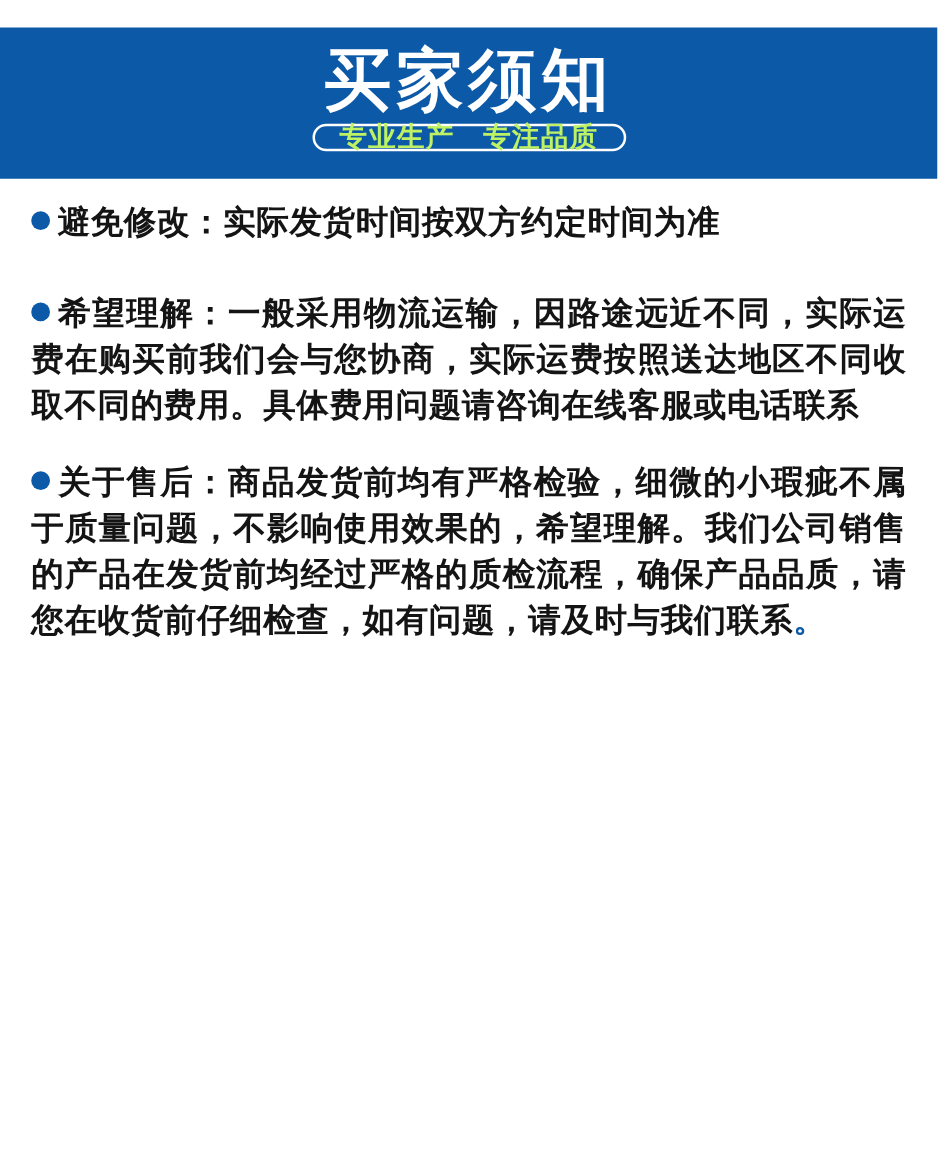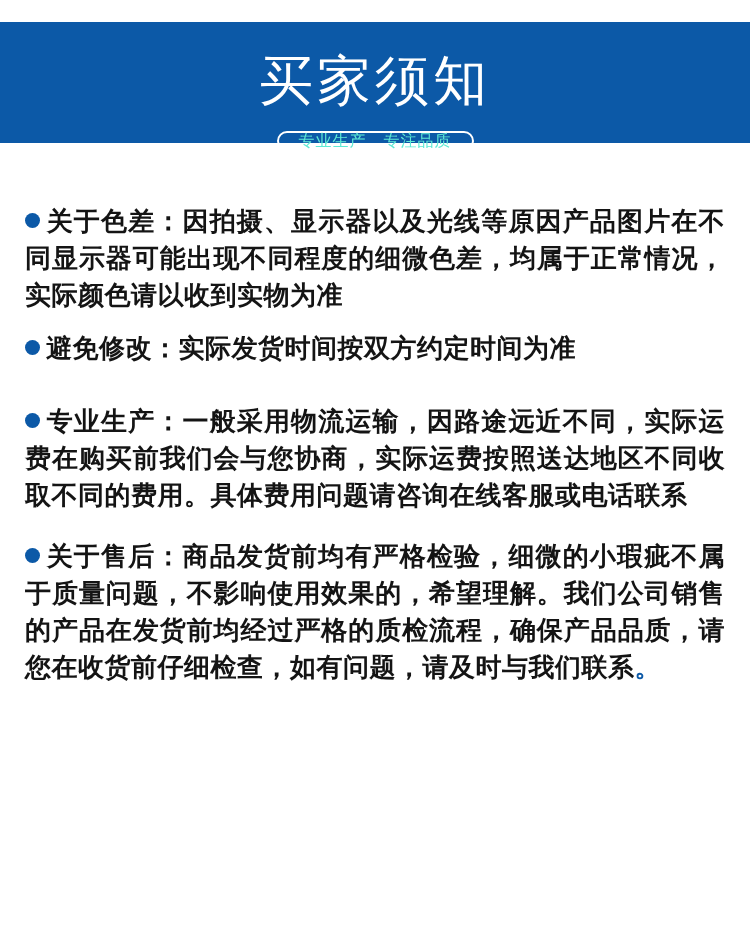--- a/index.html
+++ b/index.html
@@ -20,42 +20,42 @@
   .banner {
     height: 121px;
     background: #0c59a7;
     display: flex;
     flex-direction: column;
     align-items: center;
     box-sizing: border-box;
     padding-top: 15px;
   }
   .banner-title {
-    margin: 16px;
+    margin: 0;
     color: #ffffff;
     font-size: 54px;
-    font-weight: normal;
+    font-weight: bold;
     letter-spacing: 4px;
     line-height: 1.0;
     white-space: nowrap;
   }
   .banner-badge {
     margin-top: 8px;
     border: 2px solid #ffffff;
     border-radius: 999px;
     padding: 0 20px;
     height: 22px;
     display: flex;
     align-items: center;
     box-sizing: border-box;
   }
   .banner-badge span {
-    color: #5eead4;
-    font-size: 16px;
-    font-weight: normal;
+    color: #bef264;
+    font-size: 22px;
+    font-weight: bold;
     letter-spacing: 1px;
     line-height: 1;
     white-space: pre;
   }
   .content {
     padding: 0 25px 0 25px;
   }
   .notice {
     margin: 0;
     font-size: 26px;
@@ -90,22 +90,21 @@
 
 <header class="banner">
   <h1 class="banner-title">买家须知</h1>
   <div class="banner-badge">
     <span>专业生产　专注品质</span>
   </div>
 </header>
 
 <main class="content">
 
-  <p class="notice n1"><span class="bullet"></span><span>关于色差：</span><span>因拍摄、显示器以及光线等原因产品图片在不同显示器可能出现不同程度的细微色差，均属于正常情况，实际颜色请以收到实物为准</span><span class="accent"></span></p>
 
 
   <p class="notice n3"><span class="bullet"></span><span>避免修改：</span><span>实际发货时间按双方约定时间为准</span><span class="accent"></span></p>
 
-  <p class="notice n4"><span class="bullet"></span><span>专业生产：</span><span>一般采用物流运输，因路途远近不同，实际运费在购买前我们会与您协商，实际运费按照送达地区不同收取不同的费用。具体费用问题请咨询在线客服或电话联系</span><span class="accent"></span></p>
+  <p class="notice n4"><span class="bullet"></span><span>希望理解：</span><span>一般采用物流运输，因路途远近不同，实际运费在购买前我们会与您协商，实际运费按照送达地区不同收取不同的费用。具体费用问题请咨询在线客服或电话联系</span><span class="accent"></span></p>
 
   <p class="notice n5"><span class="bullet"></span><span>关于售后：</span><span>商品发货前均有严格检验，细微的小瑕疵不属于质量问题，不影响使用效果的，希望理解。我们公司销售的产品在发货前均经过严格的质检流程，确保产品品质，请您在收货前仔细检查，如有问题，请及时与我们联系</span><span class="accent">。</span></p>
 
 </main>
 
 </body></html>

